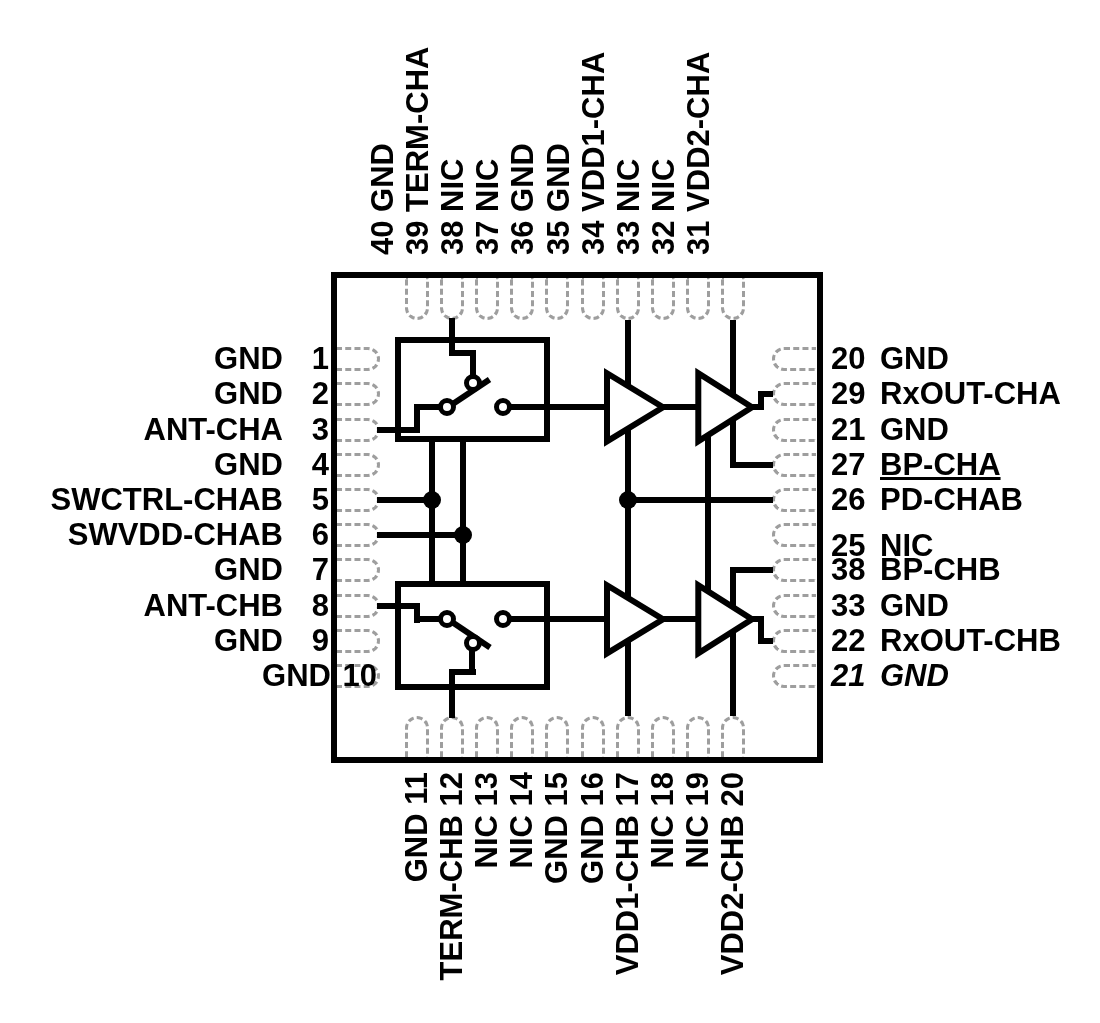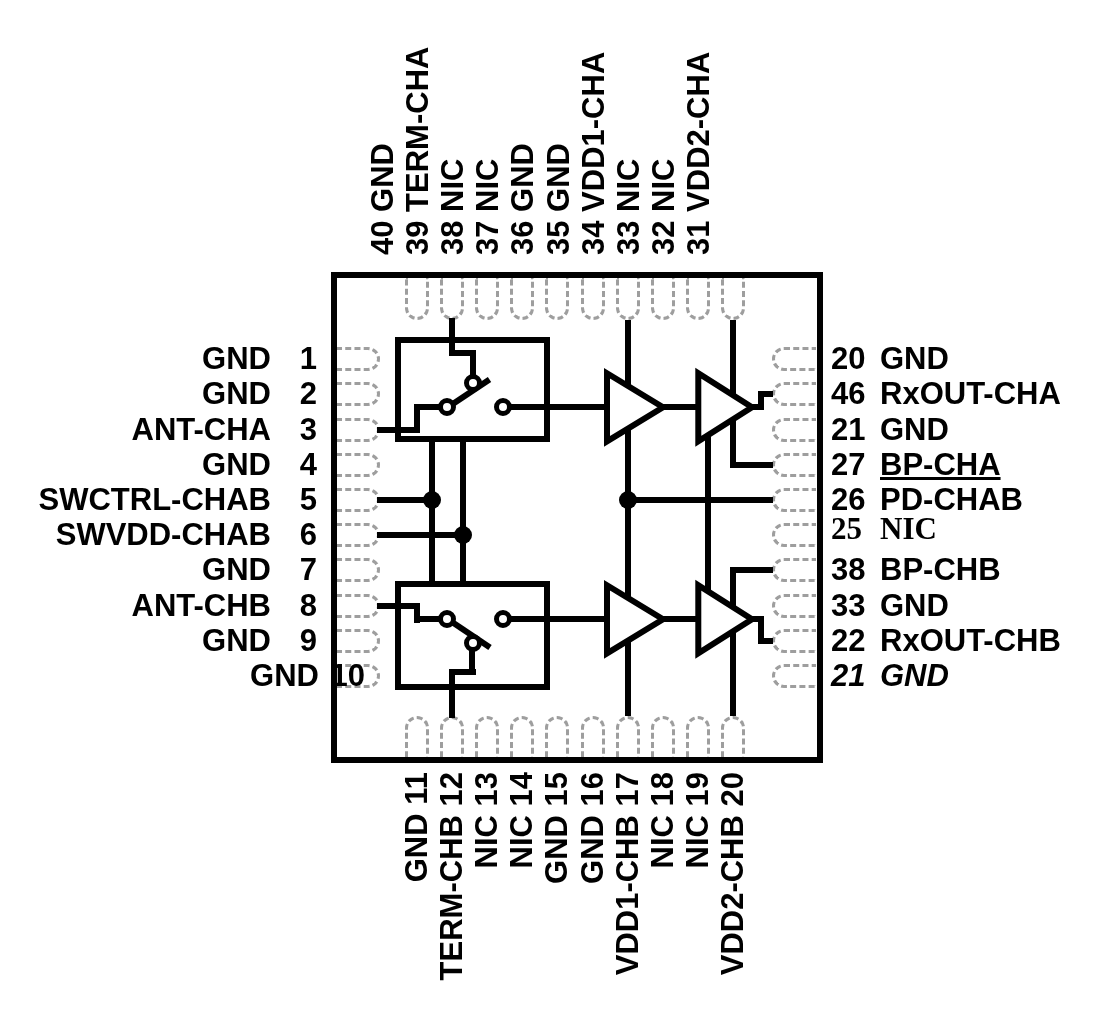--- a/index.html
+++ b/index.html
@@ -27,21 +27,21 @@
     position:absolute;width:18px;height:18px;box-sizing:border-box;
     border:5px solid #000;border-radius:50%;background:#fff;
   }
   .dot{
     position:absolute;width:18px;height:18px;border-radius:50%;background:#000;
   }
   .lblLR{
     position:absolute;height:36px;line-height:36px;
     font-size:31px;font-weight:bold;color:#000;white-space:nowrap;
   }
-  .lblL{left:0;width:317px;text-align:right;}
+  .lblL{left:12px;width:317px;text-align:right;}
   .lblR{left:831px;text-align:left;}
   .lblL .no{display:inline-block;width:46px;text-align:right;}
   .lblR .no{display:inline-block;width:49px;text-align:left;}
   .vwrap{position:absolute;width:34px;height:0;}
   .vwrap span{
     position:absolute;left:0;display:block;height:34px;line-height:34px;
     font-size:31px;font-weight:bold;color:#000;white-space:nowrap;
   }
   .vwrap.topside span{bottom:0;transform-origin:0 100%;transform:rotate(-90deg);}
   .vwrap.botside span{top:0;transform-origin:0 0;transform:rotate(-90deg) translateX(-100%);}
@@ -163,25 +163,25 @@
       <div class="lblLR lblL" style="top: 376.4px;"><span>GND</span><span class="no">2</span></div>
       <div class="lblLR lblL" style="top: 411.6px;"><span>ANT-CHA</span><span class="no">3</span></div>
       <div class="lblLR lblL" style="top: 446.8px;"><span>GND</span><span class="no">4</span></div>
       <div class="lblLR lblL" style="top: 482px;"><span>SWCTRL-CHAB</span><span class="no">5</span></div>
       <div class="lblLR lblL" style="top: 517.2px;"><span>SWVDD-CHAB</span><span class="no">6</span></div>
       <div class="lblLR lblL" style="top: 552.4px;"><span>GND</span><span class="no">7</span></div>
       <div class="lblLR lblL" style="top: 587.6px;"><span>ANT-CHB</span><span class="no">8</span></div>
       <div class="lblLR lblL" style="top: 622.8px;"><span>GND</span><span class="no">9</span></div>
       <div class="lblLR lblL" style="top: 658px; padding-left: 48px;"><span>GND</span><span class="no">10</span></div>
       <div class="lblLR lblR" style="top: 341.2px;"><span class="no">20</span><span>GND</span></div>
-      <div class="lblLR lblR" style="top: 376.4px;"><span class="no">46</span><span>RxOUT-CHA</span></div>
+      <div class="lblLR lblR" style="top: 376.4px;"><span class="no">29</span><span>RxOUT-CHA</span></div>
       <div class="lblLR lblR" style="top: 411.6px;"><span class="no">21</span><span>GND</span></div>
       <div class="lblLR lblR" style="top: 446.8px; text-decoration: underline;"><span class="no">27</span><span>BP-CHA</span></div>
       <div class="lblLR lblR" style="top: 482px;"><span class="no">26</span><span>PD-CHAB</span></div>
-      <div class="lblLR lblR" style="top: 511px; font-family: Liberation Serif, serif;"><span class="no">25</span><span>NIC</span></div>
+      <div class="lblLR lblR" style="top: 528px;"><span class="no">25</span><span>NIC</span></div>
       <div class="lblLR lblR" style="top: 552.4px;"><span class="no">38</span><span>BP-CHB</span></div>
       <div class="lblLR lblR" style="top: 587.6px;"><span class="no">33</span><span>GND</span></div>
       <div class="lblLR lblR" style="top: 622.8px;"><span class="no">22</span><span>RxOUT-CHB</span></div>
       <div class="lblLR lblR" style="top: 658px; font-style: italic;"><span class="no">21</span><span>GND</span></div>
       <div class="vwrap topside" style="left: 399.5px; top: 255px;">
         <span>40 GND</span>
       </div>
       <div class="vwrap topside" style="left: 434.7px; top: 255px;">
         <span>39 TERM-CHA</span>
       </div>

